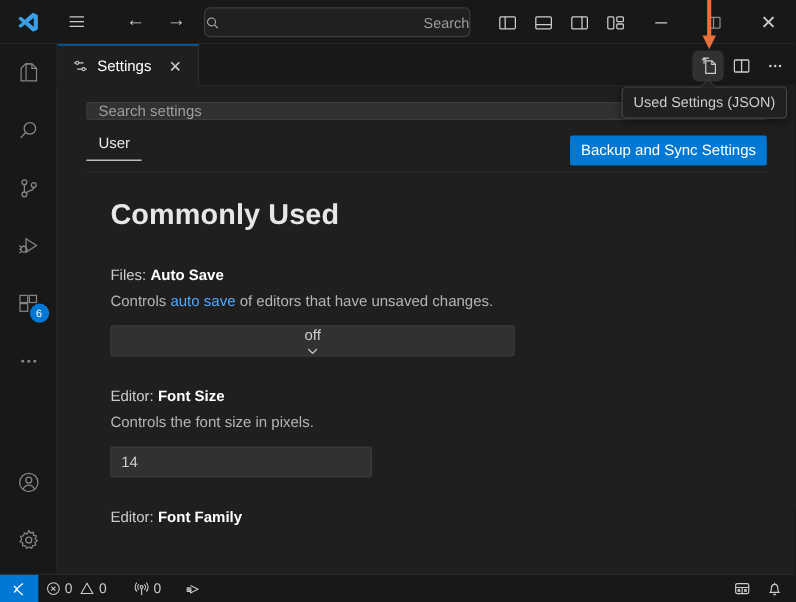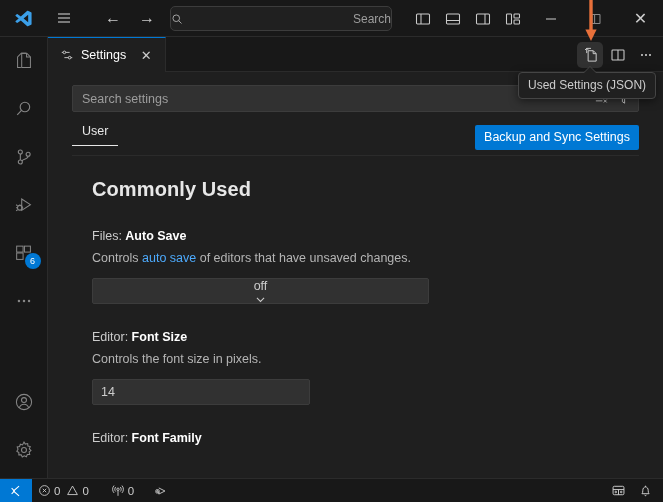--- a/index.html
+++ b/index.html
@@ -104,21 +104,21 @@
   .tooltip::before {
     content: ""; position: absolute; top: -7px; left: 65px;
     border-left: 6px solid transparent; border-right: 6px solid transparent;
     border-bottom: 6px solid #454545;
   }
 
   
   .settings-body { position: relative; height: 406px; background: #1f1f1f; overflow: hidden; }
   .search-row { padding: 13px 24px 0 24px; }
   .search-settings {
-    position: relative; height: 27px; background: #313131;
+    position: relative; height: 15px; background: #313131;
     border: 1px solid #3c3c3c; border-radius: 2px;
     display: flex; align-items: center; padding: 0 4px 0 9px;
   }
   .search-settings .ph { color: #9d9d9d; font-size: 12.5px; flex: 1; }
   .ss-ico {
     width: 22px; height: 21px; display: flex; align-items: center; justify-content: center;
     cursor: pointer; color: #cccccc; border-radius: 4px;
   }
 
   .toc-row {
@@ -131,21 +131,21 @@
   }
   .sync-btn {
     position: absolute; right: 0; bottom: 5px;
     background: #0078d4; color: #ffffff;
     font-size: 12.5px; padding: 5px 9px 6px; border: none; border-radius: 2px;
     cursor: pointer; font-family: "Liberation Sans", sans-serif;
   }
 
   .settings-list { padding: 22px 24px 0 44px; }
   .group-title {
-    font-size: 20px; font-weight: bold; color: #e7e7e7;
+    font-size: 24px; font-weight: bold; color: #e7e7e7;
     margin-bottom: 28px; letter-spacing: 0.1px;
   }
   .setting-item { margin-bottom: 26px; }
   .setting-label { font-size: 12.5px; color: #cccccc; margin-bottom: 7px; }
   .setting-label b { color: #ffffff; font-weight: bold; }
   .setting-desc { font-size: 12.5px; color: #b5b5b5; margin-bottom: 11px; line-height: 1.35; }
   .setting-desc a { color: #4daafc; text-decoration: none; cursor: pointer; }
 
   .sel-wrap {
     position: relative; width: 337px; height: 26px;

